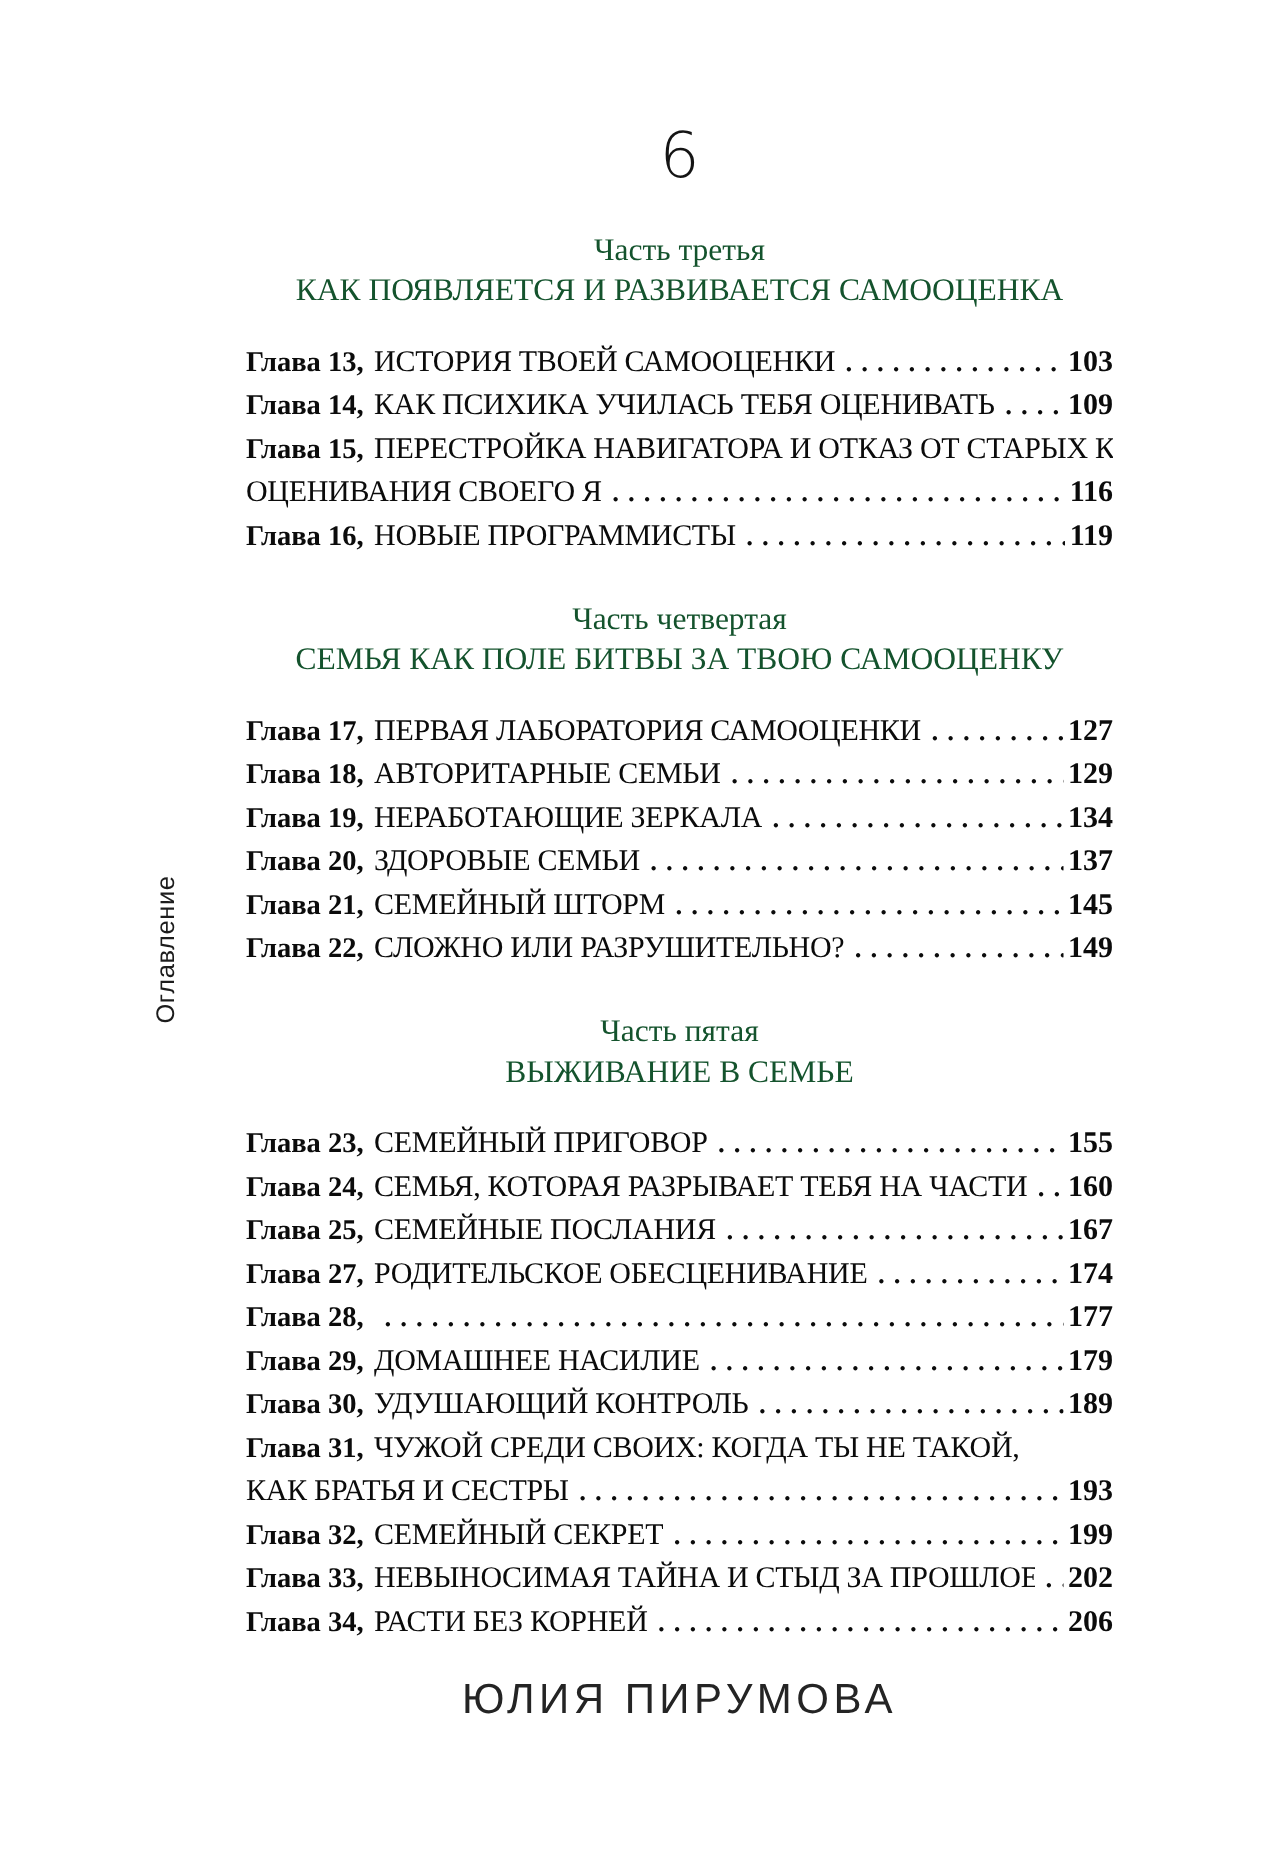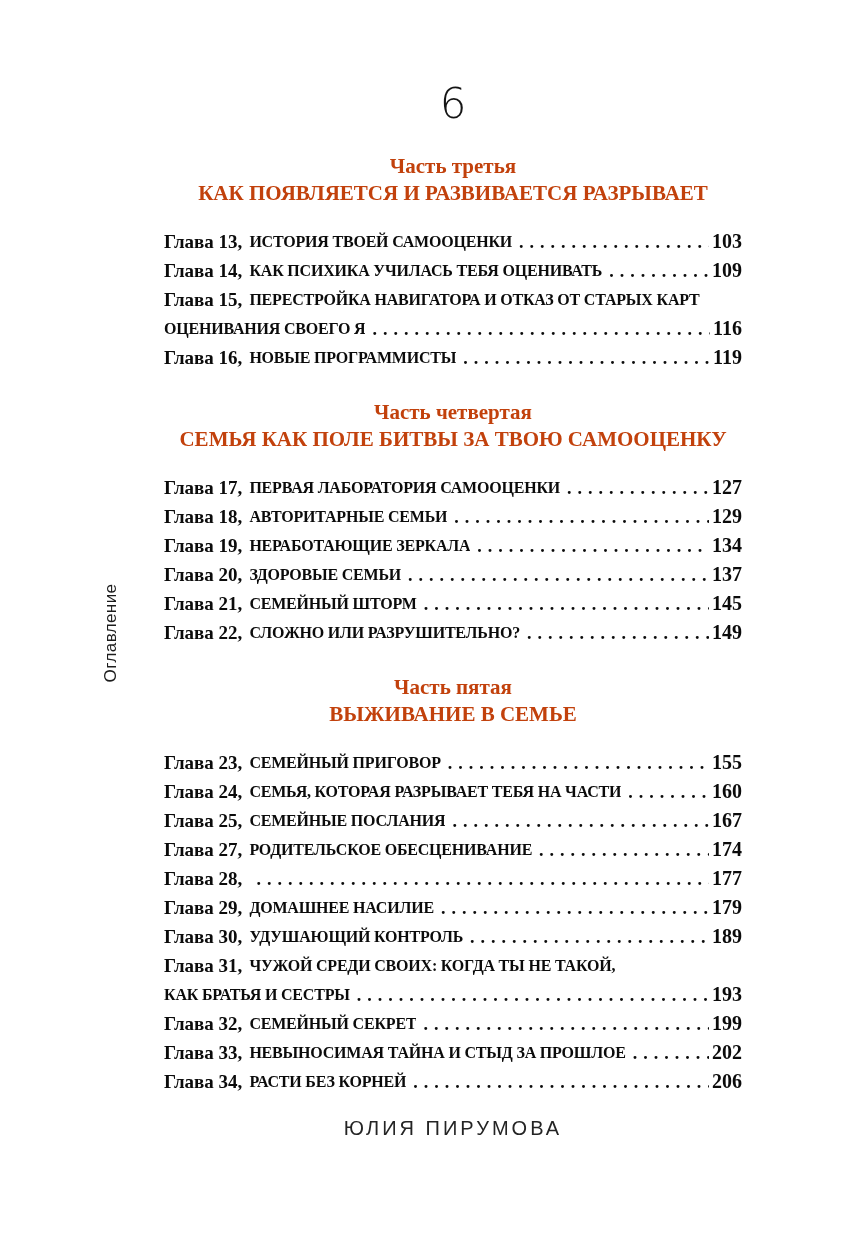--- a/index.html
+++ b/index.html
@@ -33,40 +33,40 @@
     font-weight:200;
     font-size:42px;
     line-height:44px;
     color:#141414;
   }
   .toc-section{margin-top:27px;}
   .part-name,.part-title{
     margin:0;
     text-align:center;
     font-size:21px;
-    font-weight:bold;
+    font-weight:normal;
     line-height:27px;
-    color:#c2410c;
+    color:#14532d;
   }
   .entries{margin-top:20px;}
   .line{
     display:flex;
     align-items:center;
     font-size:19px;
     line-height:29px;
     white-space:nowrap;
   }
   .chapter-label{
     font-weight:bold;
     margin-right:7px;
     flex:0 0 auto;
   }
   .entry-title{
-    font-weight:bold;
-    font-size:16px;
+    font-weight:normal;
+    font-size:20px;
     letter-spacing:-0.2px;
     flex:0 1 auto;
     overflow:hidden;
   }
   .leader{
     flex:1 1 0;
     min-width:12px;
     overflow:hidden;
     margin:0 3px 0 7px;
     height:29px;
@@ -81,39 +81,39 @@
   .entry-page{
     font-weight:bold;
     font-size:20px;
     flex:0 0 auto;
     text-align:right;
   }
   .footer{
     margin-top:21px;
     text-align:center;
     font-family:"Liberation Sans", sans-serif;
-    font-size:20px;
+    font-size:28px;
     letter-spacing:3px;
     color:#242424;
     white-space:nowrap;
   }
 </style>
 </head>
 <body>
 
 <div class="page">
   <div class="spine-label">Оглавление</div>
 
   <div class="content">
     <div class="page-number">6</div>
 
     <div id="sections">
   <section class="toc-section">
     <h2 class="part-name">Часть третья</h2>
-    <h3 class="part-title">КАК ПОЯВЛЯЕТСЯ И РАЗВИВАЕТСЯ РАЗРЫВАЕТ</h3>
+    <h3 class="part-title">КАК ПОЯВЛЯЕТСЯ И РАЗВИВАЕТСЯ САМООЦЕНКА</h3>
     <div class="entries">
   <div class="entry">
     <div class="line line1">
       <span class="chapter-label">Глава 13,</span>
       <span class="entry-title">ИСТОРИЯ ТВОЕЙ САМООЦЕНКИ</span>
       <span class="leader"></span>
       <span class="entry-page">103</span>
     </div>
   </div>
 

